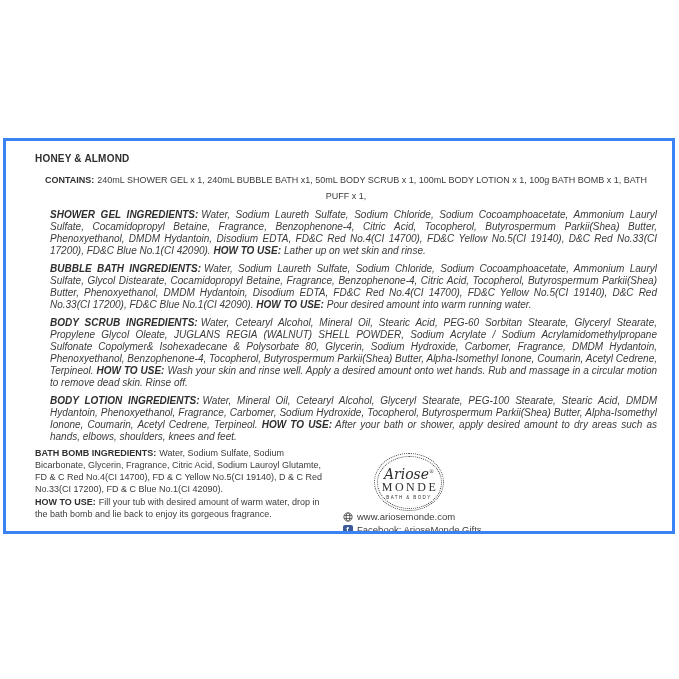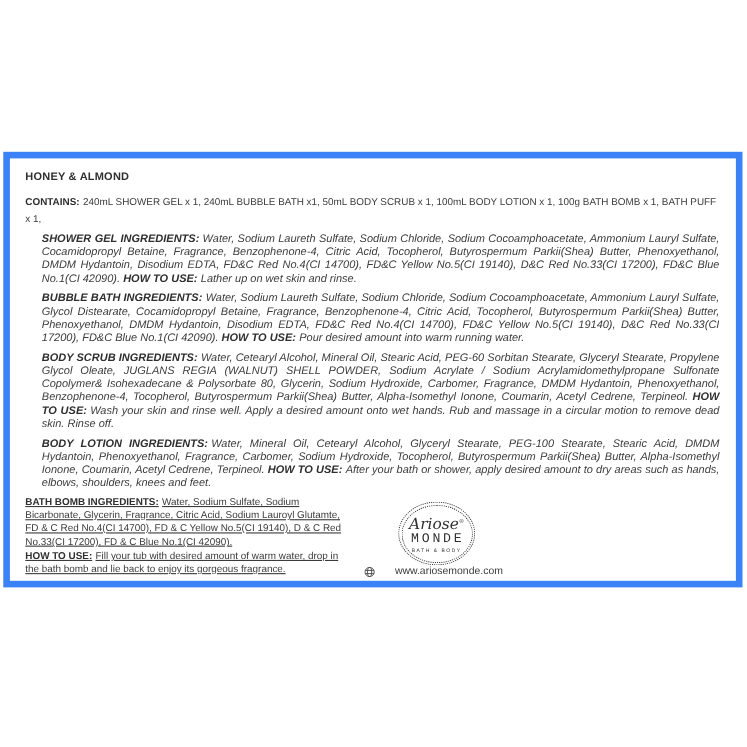--- a/index.html
+++ b/index.html
@@ -3,53 +3,53 @@
 <meta charset="utf-8">
 <style>
   html,body{margin:0;padding:0;}
   body{
     width:679px;height:679px;background:#ffffff;position:relative;
     font-family:"Liberation Sans","DejaVu Sans",sans-serif;
     -webkit-font-smoothing:antialiased;
   }
   .panel{
     position:absolute;left:3px;top:138px;width:672px;height:396px;
-    box-sizing:border-box;border:6px solid #3b82f6;background:#fff;
-    padding:12px 15px 0 14px;color:#3b3b3b;overflow:hidden;
+    box-sizing:border-box;border:3px solid #3b82f6;background:#fff;
+    padding:12px 15px 0 29px;color:#3b3b3b;overflow:hidden;
   }
   .title{font-size:10px;font-weight:700;color:#2f2f2f;letter-spacing:.2px;margin:0 0 8px 0;}
-  .contains{font-size:9px;line-height:16px;margin:0 0 5px 0;}
+  .contains{font-size:9px;line-height:16px;margin:0 0 5px 0;text-align:center;}
   .b{font-weight:700;color:#2f2f2f;padding-right:3px;}
   p.ing{font-size:10px;line-height:12px;margin:0 0 6px 15px;text-align:justify;font-style:italic;}
   p.ing:last-of-type{margin-bottom:4px;}
 
   .bottom{display:flex;align-items:flex-start;}
   .col-left{width:293px;flex:none;}
   .col-right{flex:1;padding-left:14px;box-sizing:border-box;}
 
-  .col-left p{font-size:9px;line-height:12px;margin:0;text-decoration:underline;}
+  .col-left p{font-size:9px;line-height:12px;margin:0;}
   .col-left .howto{margin-top:1px;}
   .col-left .caution{margin-top:7px;}
 
   .logo{
     position:relative;width:70px;height:58px;margin:6px 0 0 32px;
     border:1.5px dotted #3a3a3a;border-radius:50%;box-sizing:border-box;
     display:flex;flex-direction:column;align-items:center;justify-content:center;
     color:#2f2f2f;
   }
   .logo .inner{position:absolute;inset:1.5px;border:1px dotted #3a3a3a;border-radius:50%;}
   .logo .script{font-family:"DejaVu Serif","Liberation Serif",serif;font-style:italic;font-size:14px;line-height:14px;position:relative;z-index:1;}
   .logo .script sup{font-size:5px;font-style:normal;}
-  .logo .caps{font-family:Liberation Mono, monospace;font-size:12px;line-height:12px;letter-spacing:2.5px;margin-left:2px;position:relative;z-index:1;}
+  .logo .caps{font-family:Liberation Serif, serif;font-size:12px;line-height:12px;letter-spacing:2.5px;margin-left:2px;position:relative;z-index:1;}
   .logo .tag{font-size:4.5px;letter-spacing:1.4px;margin-top:2px;position:relative;z-index:1;}
 
   .itemno{font-size:10px;font-weight:600;color:#333;margin:9px 0 4px 14px;}
 
   .socials{margin-left:0;}
-  .socrow{display:flex;align-items:center;margin-bottom:2px;height:11px;gap:14px;}
+  .socrow{display:flex;align-items:center;margin-bottom:2px;height:11px;}
   .socrow .ic{flex:none;width:11px;height:11px;margin-right:4px;display:flex;align-items:center;justify-content:center;}
   .socrow .tx{font-size:9.5px;color:#3b3b3b;white-space:nowrap;}
   .icbox{width:10px;height:10px;border-radius:2px;display:flex;align-items:center;justify-content:center;color:#fff;font-size:7.5px;font-weight:700;line-height:10px;}
   .fb{background:#3c5a9a;}
 </style>
 </head>
 <body>
 
 <div class="panel">
 

